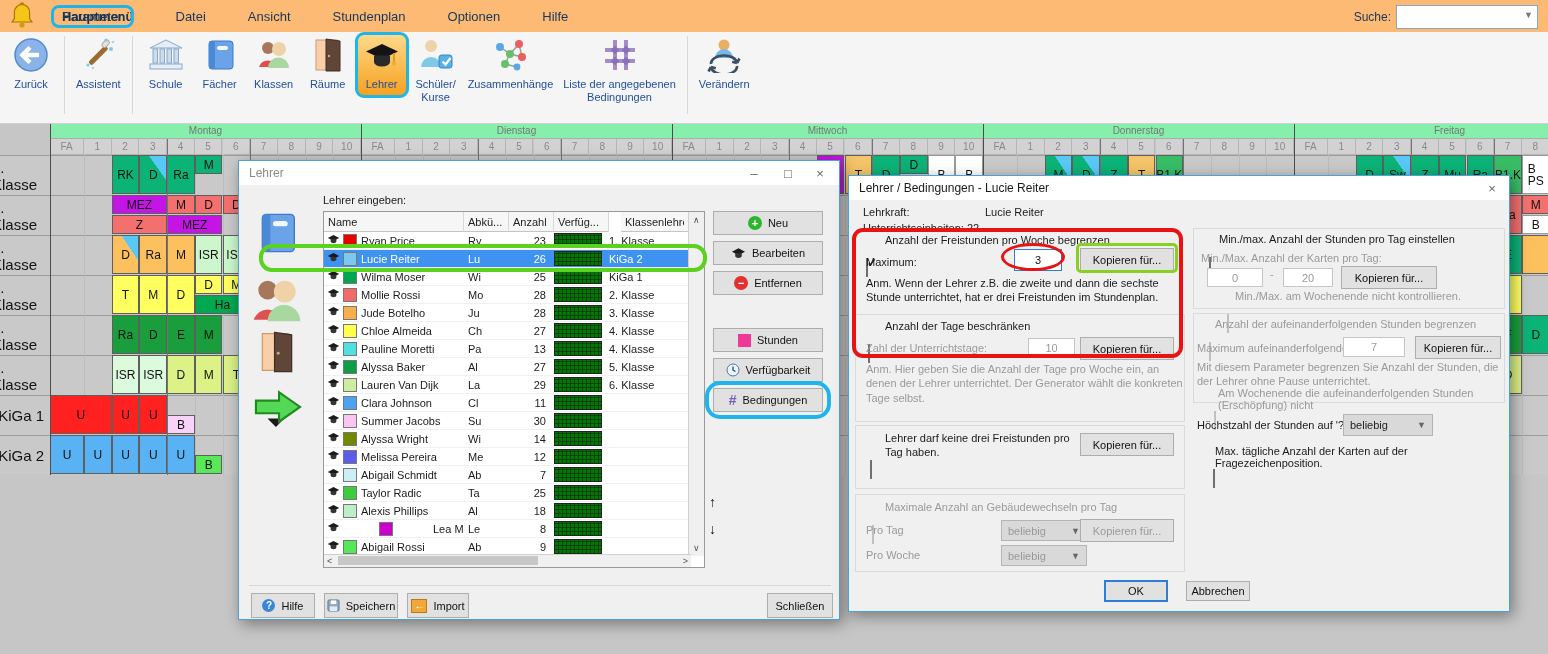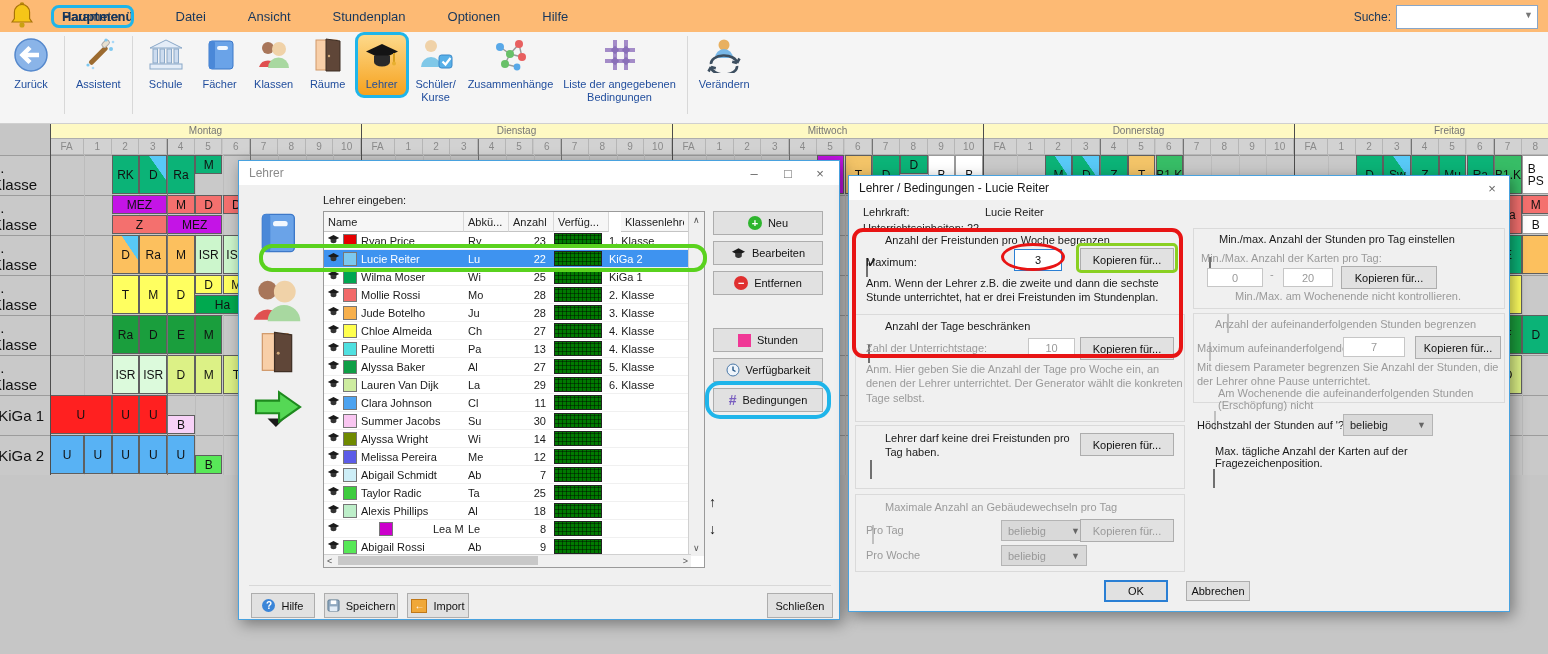--- a/index.html
+++ b/index.html
@@ -20,21 +20,21 @@
   #toolbar{position:absolute;left:0;top:32px;width:1548px;height:91px;background:#f5f5f5;border-bottom:1px solid #d0d0d0;z-index:5;}
   #toolbar-items{display:flex;align-items:flex-start;height:100%;padding-left:4px;}
   .tb-item{display:flex;flex-direction:column;align-items:center;padding:4px 5px 0 5px;min-width:44px;}
   .tb-item .tb-icon{width:38px;height:38px;display:flex;align-items:center;justify-content:center;}
   .tb-item .tb-icon svg{width:36px;height:36px;}
   .tb-label{font-size:11px;color:#1f4c9c;text-align:center;margin-top:4px;white-space:pre-line;line-height:1.15;}
   .tb-sep{width:1px;height:78px;background:#d8d8d8;margin:4px 6px 0 6px;}
   .tb-item.hl{background:linear-gradient(#fdd98a,#f6a21e);border:3px solid var(--cyan);border-radius:9px;padding:1px 2px 4px 2px;margin-top:0;}
   
   #timetable{position:absolute;left:0;top:123px;width:1548px;height:531px;background:#c6c6c6;overflow:hidden;z-index:1;}
-  .tt-day{position:absolute;top:0;height:16px;font-size:10px;color:#767676;display:flex;align-items:center;justify-content:center;background:#fef9c3;border-bottom:1px solid #adadad;box-sizing:border-box;}
+  .tt-day{position:absolute;top:0;height:16px;font-size:10px;color:#767676;display:flex;align-items:center;justify-content:center;background:#86efac;border-bottom:1px solid #adadad;box-sizing:border-box;}
   .tt-per{position:absolute;top:16px;height:16px;font-size:10px;color:#8a8a8a;display:flex;align-items:center;justify-content:center;background:#d2d2d2;border:1px solid #b6b6b6;border-width:0 1px 1px 0;box-sizing:border-box;}
   .tt-band{position:absolute;left:0;width:1605px;height:40px;background:#c9c9c9;border-top:1px solid #9c9c9c;box-sizing:border-box;}
   .tt-rowlabel{position:absolute;left:-8px;width:58px;height:40px;font-size:15px;color:#111;display:flex;align-items:center;justify-content:flex-end;padding-right:6px;box-sizing:border-box;background:#c9c9c9;border-top:1px solid #9c9c9c;}
   .tt-cell{position:absolute;display:flex;align-items:center;justify-content:center;font-size:12px;color:#111;border:1px solid #5f5f5f;box-sizing:border-box;white-space:pre-line;line-height:1;}
   .tt-cell.white{border-color:#9a9a9a;}
   .tt-vline{position:absolute;width:1px;background:#bcbcbc;}
   .tt-dayline{position:absolute;width:1px;background:#4d4d4d;}
   .tt-breakline{position:absolute;width:1px;background:#737373;}
   
   .dlg{position:absolute;background:#f0f0f0;border:1px solid #49a2df;box-shadow:3px 4px 14px rgba(0,0,0,.4);box-sizing:border-box;}
@@ -541,21 +541,21 @@
           <div class="tr-row sel" style="top: 38px;">
             <div class="tr-cell" style="width: 140px;">
               <span style="margin: 0px 1px 0px 3px;"><svg width="13" height="13" viewBox="0 0 16 16">
                   <polygon points="8,2.5 15,6 8,9.5 1,6" fill="#1a1a1a"></polygon>
                   <path d="M4.5 7.5 v3 a3.5 2.2 0 0 0 7 0 v-3" fill="#333"></path>
                 </svg></span>
               <span class="swatch" style="background: rgb(124, 200, 239);"></span>
               <span>Lucie Reiter</span>
             </div>
             <div class="tr-cell" style="width: 45px; padding-left: 4px;">Lu</div>
-            <div class="tr-cell" style="width: 45px; justify-content: flex-end; padding-right: 8px;">22</div>
+            <div class="tr-cell" style="width: 45px; justify-content: flex-end; padding-right: 8px;">26</div>
             <div class="tr-cell" style="width: 55px;">
               <span class="availbar"></span>
             </div>
             <div class="tr-cell" style="width: 75px;">KiGa 2</div>
           </div>
           <div class="tr-row" style="top: 56px;">
             <div class="tr-cell" style="width: 140px;">
               <span style="margin: 0px 1px 0px 3px;"><svg width="13" height="13" viewBox="0 0 16 16">
                   <polygon points="8,2.5 15,6 8,9.5 1,6" fill="#1a1a1a"></polygon>
                   <path d="M4.5 7.5 v3 a3.5 2.2 0 0 0 7 0 v-3" fill="#333"></path>

